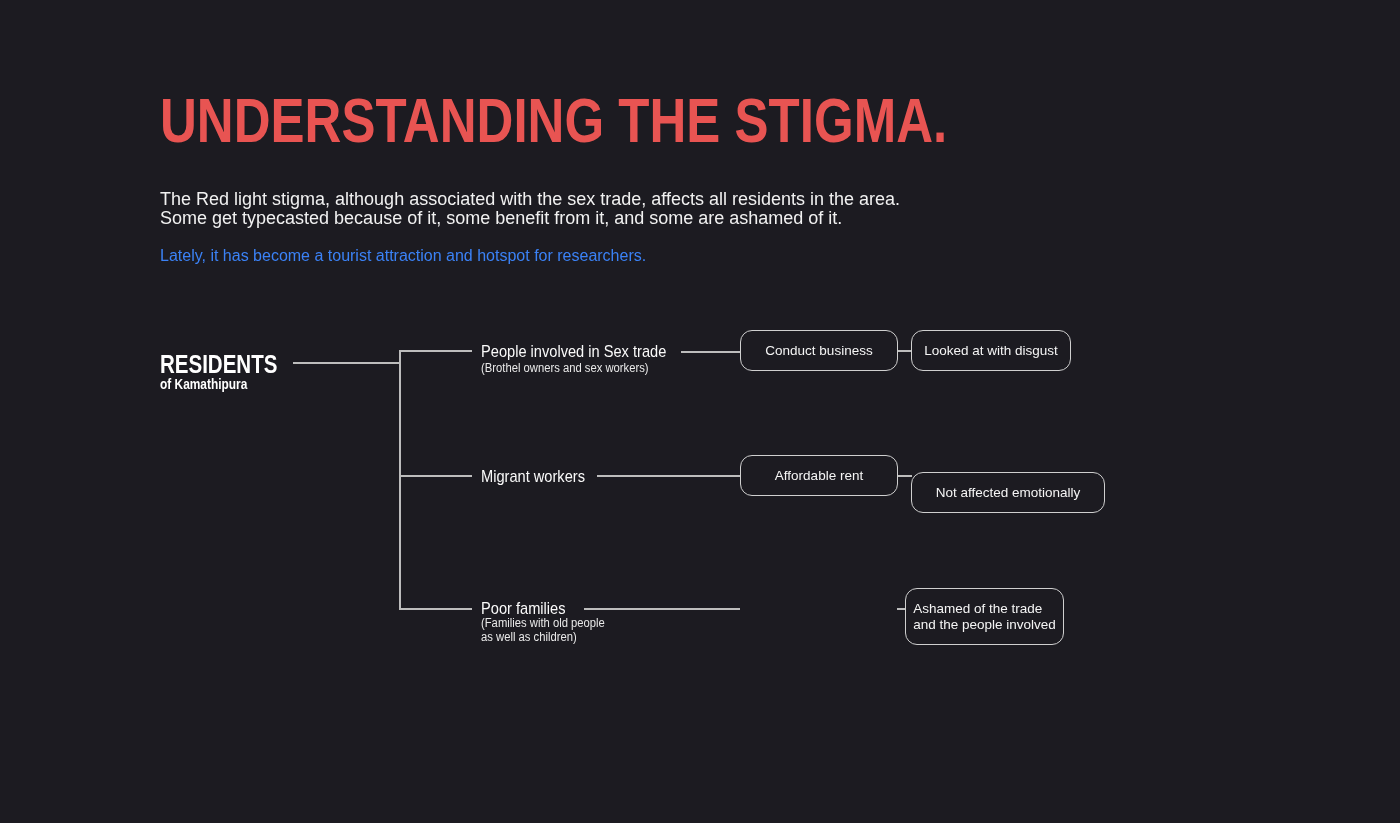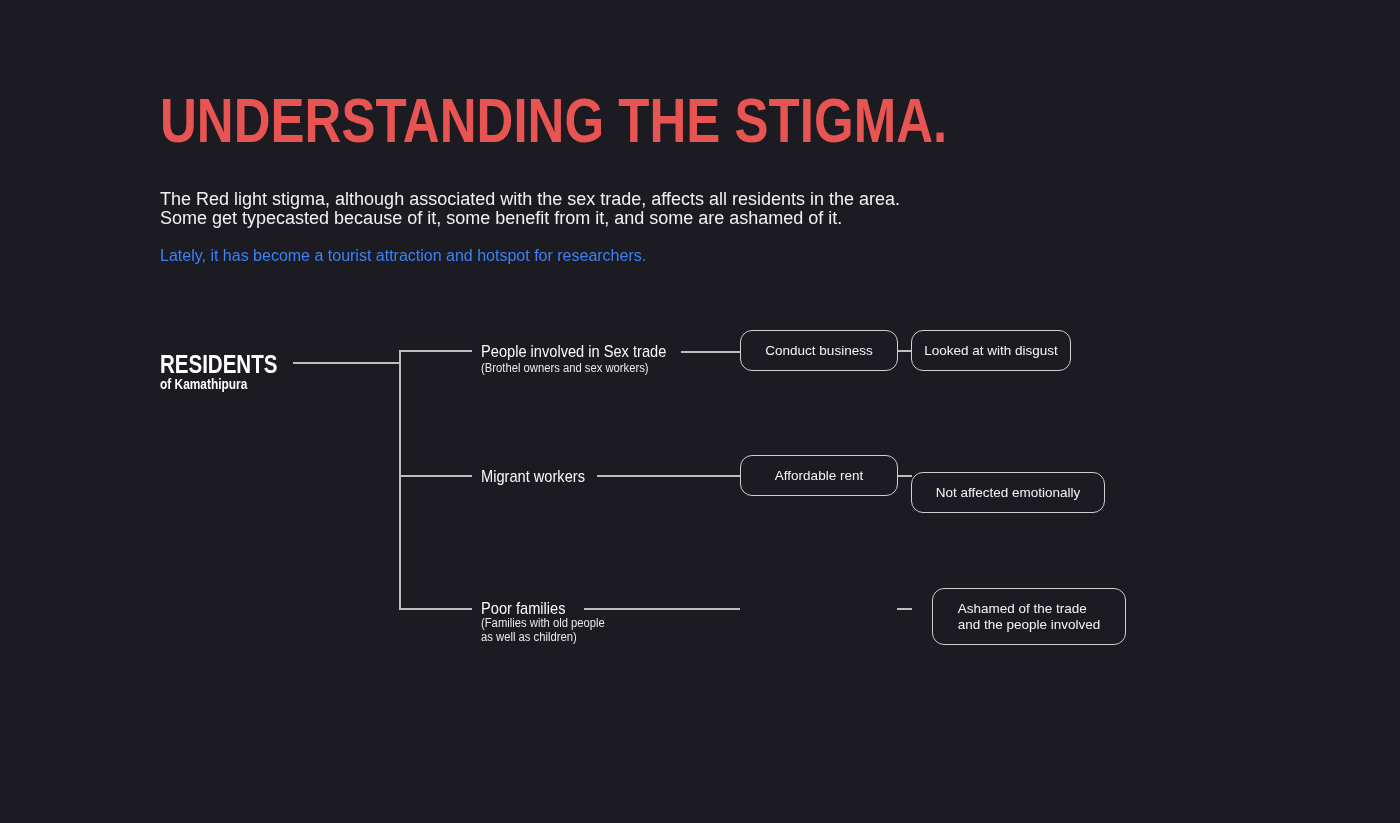--- a/index.html
+++ b/index.html
@@ -66,21 +66,21 @@
     border:1.3px solid #cfcfcf; border-radius:12px;
     color:#f5f5f5; font-size:13.5px; line-height:16px;
     display:flex; align-items:center; justify-content:center;
     white-space:pre-line;
   }
   .box-1a { left:740px; top:330px; width:158px; height:41px; }
   .box-1b { left:911px; top:330px; width:160px; height:41px; }
   .box-2a { left:740px; top:455px; width:158px; height:41px; }
   .box-2b { left:911px; top:455px; width:194px; height:41px;margin-top:17px; }
   .box-3a { left:740px; top:588px; width:158px; height:41px; }
-  .box-3b { left:932px; top:588px; width:194px; height:57px; }
+  .box-3b { left:905px; top:588px; width:159px; height:57px; }
 </style>
 </head>
 <body>
 
 <div class="page">
 
   <h1 class="title">UNDERSTANDING THE STIGMA.</h1>
 
   <div class="intro">The Red light stigma, although associated with the sex trade, affects all residents in the area.
 Some get typecasted because of it, some benefit from it, and some are ashamed of it.</div>

